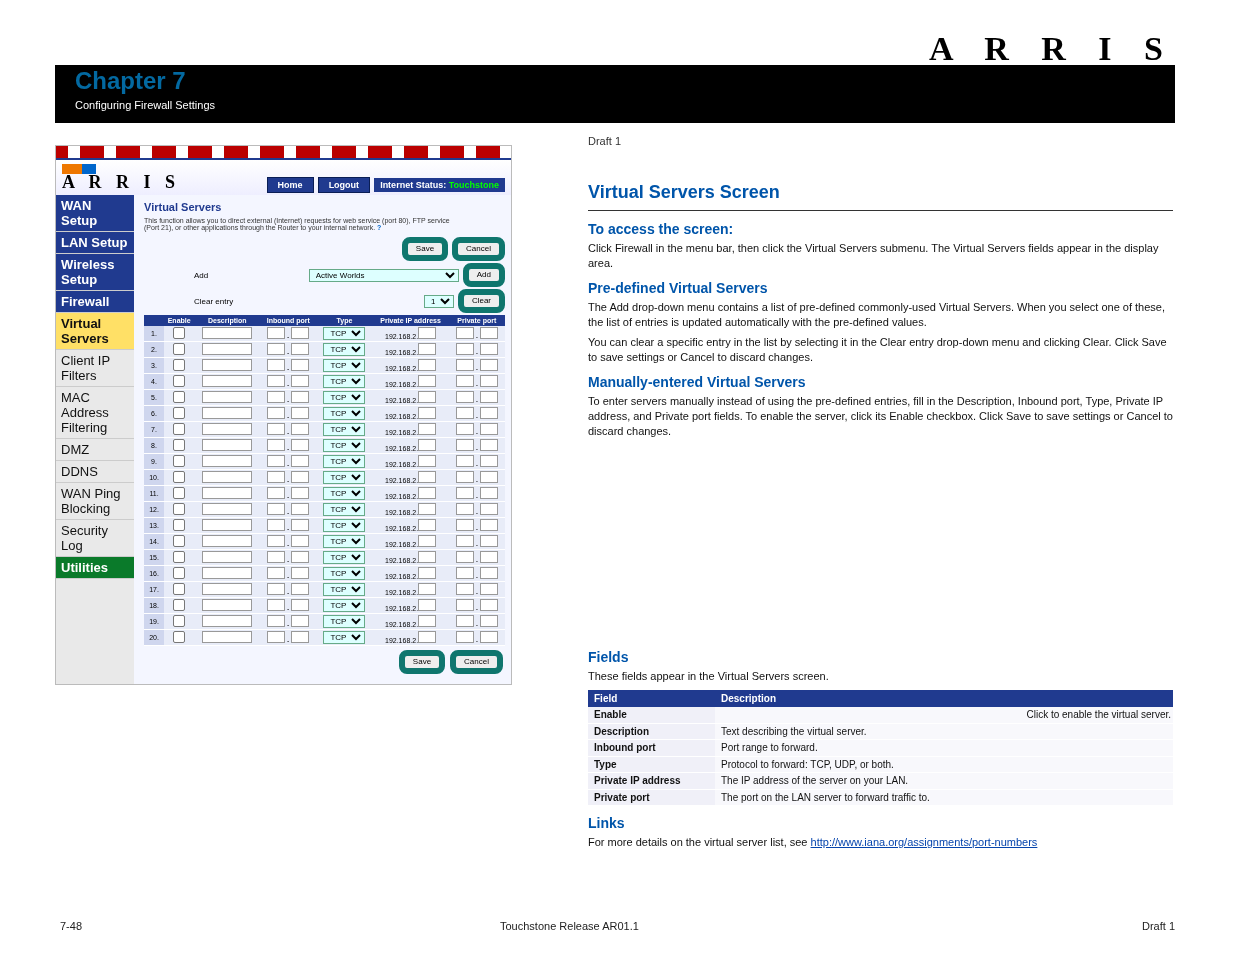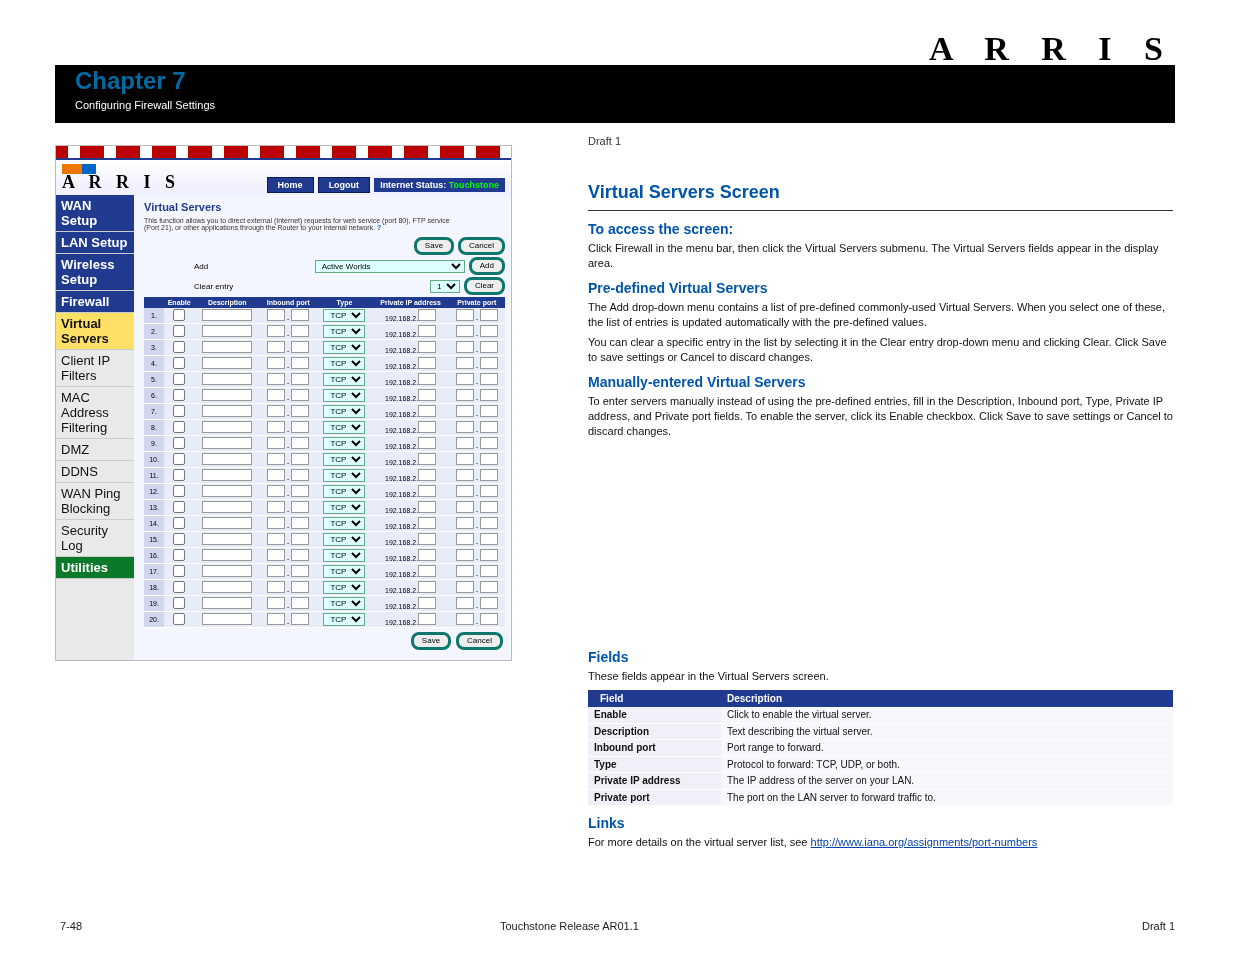--- a/index.html
+++ b/index.html
@@ -31,21 +31,21 @@
 .sidebar{width:78px;background:#e9e9e9}
 .sideitem{padding:3px 5px;font-size:13px;color:#111;border-bottom:1px solid #ccc}
 .sidecat{background:#203a8f;color:#fff;font-weight:bold}
 .sideact{background:#ffe066;font-weight:bold}
 .sideutil{background:#0a7a2a;color:#fff;font-weight:bold}
 .main{flex:1;padding:6px 6px 6px 10px;background:#f4f6ff}
 .ptitle{color:#203a8f;font-weight:bold;font-size:11px}
 .pdesc{font-size:7px;color:#333;margin:4px 0 6px 0;max-width:320px}
 .ctlrow{display:flex;align-items:center;gap:4px;font-size:8px;margin:2px 0;justify-content:flex-end}
 .ctlrow .lab{margin-right:auto;margin-left:50px}
-.rbtn{background:#eee;border:3px solid #0f766e;border-radius:8px;padding:0 8px;font-size:8px;line-height:12px}
+.rbtn{background:#eee;border:6px solid #0f766e;border-radius:8px;padding:0 8px;font-size:8px;line-height:12px}
 .rsel{border:1px solid #6a8;background:#dff;font-size:8px;padding:0 2px}
 .tbl{width:100%;border-collapse:collapse;font-size:7px}
 .tbl th{background:#203a8f;color:#fff;font-weight:bold;padding:2px 1px;text-align:center}
 .tbl td{padding:1px 2px;text-align:center;background:#e8ecf8;border-bottom:1px solid #fff}
 .tbl td.n{background:#cfd6ee;width:16px}
 .smin{width:30px;height:10px;border:1px solid #999;background:#fff;display:inline-block}
 .smin2{width:16px;height:10px;border:1px solid #999;background:#fff;display:inline-block}
 .cbx{width:10px;height:10px;border:1px solid #777;background:#fff;display:inline-block;border-radius:2px}
 .btmbtns{display:flex;gap:5px;justify-content:flex-end;padding:4px 2px}
 </style>
@@ -77,28 +77,28 @@
     <div class="subhead">Manually-entered Virtual Servers</div>
     <div>To enter servers manually instead of using the pre-defined entries, fill in the Description, Inbound port, Type, Private IP address, and Private port fields. To enable the server, click its Enable checkbox. Click Save to save settings or Cancel to discard changes.</div>
   </div>
 
   <div class="righttext" style="top:640px">
     <div class="subhead">Fields</div>
     <div>These fields appear in the Virtual Servers screen.</div>
     <table class="tbl" style="margin-top:6px;font-size:10px">
       <thead>
           <tr>
-        <th style="width:120px;text-align:left;padding-left:12px">Field</th>
+        <th style="width:120px;text-align:left;padding-left:6px">Field</th>
         <th style="text-align:left;padding-left:6px">Description</th>
       </tr>
         </thead>
       <tbody id="ftbody">
           <tr>
             <td style="text-align:left;padding-left:6px;background:#f0f0f8;font-weight:bold">Enable</td>
-            <td style="text-align:left;padding-left:6px;background:#f8f8fc">Click to enable the virtual server.</td>
+            <td style="text-align:right;padding-left:6px;background:#f8f8fc">Click to enable the virtual server.</td>
           </tr>
           <tr>
             <td style="text-align:left;padding-left:6px;background:#f0f0f8;font-weight:bold">Description</td>
             <td style="text-align:left;padding-left:6px;background:#f8f8fc">Text describing the virtual server.</td>
           </tr>
           <tr>
             <td style="text-align:left;padding-left:6px;background:#f0f0f8;font-weight:bold">Inbound port</td>
             <td style="text-align:left;padding-left:6px;background:#f8f8fc">Port range to forward.</td>
           </tr>
           <tr>

